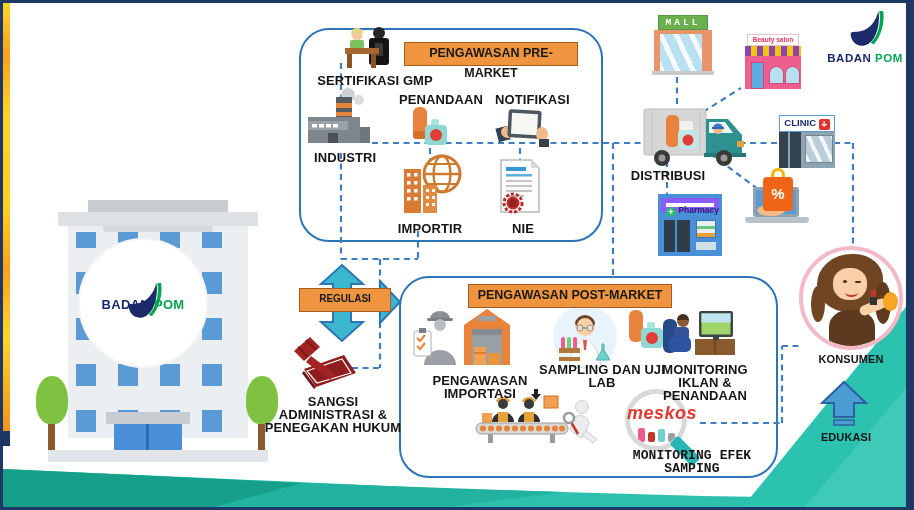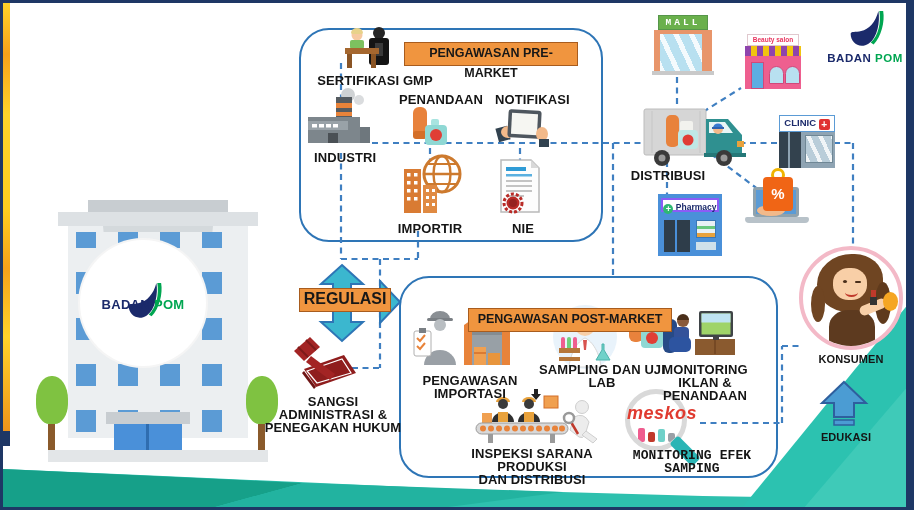--- a/index.html
+++ b/index.html
@@ -48,21 +48,21 @@
   .clinic-sign{left:2px;top:0;width:56px;height:17px;background:#fff;border:1.5px solid #5b9bd5;
     color:#1b2a6b;font-weight:bold;font-size:9.5px;text-align:center;line-height:14px;}
   .cross-red{display:inline-block;vertical-align:-2px;width:11px;height:11px;background:#e03131;color:#fff;
     font-size:10px;line-height:11px;font-weight:bold;text-align:center;border-radius:2px;}
   .clinic-body{left:2px;top:17px;width:56px;height:36px;background:#8fa4b3;}
   .clinic-door{left:2px;top:17px;width:22px;height:36px;background:#33424e;
     background-image:linear-gradient(90deg,transparent 0 9px,#8fa4b3 9px 11px,transparent 11px);}
   .clinic-win{left:28px;top:20px;width:28px;height:28px;background:#b9cdd9;
     background-image:repeating-linear-gradient(65deg,rgba(255,255,255,.8) 0 4px,transparent 4px 11px);border:1px solid #6f8795;}
   .pharm-body{left:0;top:0;width:64px;height:62px;background:#4a90d9;}
-  .pharm-sign{left:3px;top:4px;width:58px;height:14px;background:#fff;border:2px solid #8b5cf6;
+  .pharm-sign{left:3px;top:4px;width:58px;height:14px;background:#fff;border:5px solid #8b5cf6;
     color:#1b2a6b;font-size:8.5px;font-weight:bold;text-align:center;line-height:14px;white-space:nowrap;}
   .cross-green{display:inline-block;vertical-align:-2px;width:10px;height:10px;background:#2eb872;color:#fff;
     border-radius:50%;font-size:9px;line-height:10px;font-weight:bold;text-align:center;}
   .pharm-door{left:6px;top:26px;width:26px;height:32px;background:#2e3d4a;
     background-image:linear-gradient(90deg,transparent 0 11px,#4a90d9 11px 13px,transparent 13px);}
   .pharm-win{left:38px;top:26px;width:20px;height:18px;background:#e8f0f5;border:1px solid #3a77b5;
     background-image:linear-gradient(0deg,#e8a23c 0 4px,transparent 4px 8px,#69c77d 8px 11px,transparent 11px);}
   .pharm-vent{left:38px;top:48px;width:20px;height:8px;background:#cfe0ea;}
   
   .lap-screen{left:8px;top:16px;width:46px;height:30px;background:#8fa2ad;border-radius:3px;}
@@ -249,57 +249,57 @@
   </svg>
   <div class="lbl" style="left:500px;top:219px;width:40px;">NIE</div>
 
   <svg class="abs z2" style="left:315px;top:260px;" width="48" height="80" viewBox="0 0 48 80">
     <polygon points="24,2 45,21 33,21 33,59 45,59 24,78 3,59 15,59 15,21 3,21" fill="#3bb7cf" stroke="#2e75b6" stroke-width="2"></polygon>
   </svg>
   <svg class="abs z2" style="left:358px;top:274px;" width="42" height="50" viewBox="0 0 42 50">
     <polygon points="2,16 19,16 19,4 39,25 19,46 19,34 2,34" fill="#3bb7cf" stroke="#2e75b6" stroke-width="2"></polygon>
     <rect x="3" y="17" width="4" height="16" fill="#2e75b6"></rect>
   </svg>
-  <div class="hdr" style="left:296px;top:285px;width:90px;height:22px;font-size:16px;z-index:3;">REGULASI</div>
+  <div class="hdr" style="left:296px;top:285px;width:90px;height:22px;font-size:10px;z-index:3;">REGULASI</div>
 
   <svg class="abs z2" style="left:285px;top:328px;" width="74" height="64" viewBox="0 0 74 64">
     <polygon points="16,38 56,24 68,42 28,56" fill="#8f1d1d"></polygon>
     <polygon points="19,40 54,28 63,42 29,52" fill="none" stroke="#fff" stroke-width="1.2"></polygon>
     <polygon points="14,42 26,58 28,56 16,40" fill="#6f1515"></polygon>
     <polygon points="6,20 22,6 32,16 16,30" fill="#a32424"></polygon>
     <line x1="10" y1="16" x2="20" y2="26" stroke="#7d1a1a" stroke-width="2"></line>
     <line x1="18" y1="9" x2="28" y2="19" stroke="#7d1a1a" stroke-width="2"></line>
     <polygon points="23,25 47,43 42,49 18,31" fill="#a32424"></polygon>
   </svg>
   <div class="lbl" style="left:258px;top:392px;width:144px;">
     <div>SANGSI ADMINISTRASI &amp;</div>
     <div>PENEGAKAN HUKUM</div>
   </div>
 
   <div class="frame-box" style="left:396px;top:273px;width:375px;height:198px;"></div>
-  <div class="hdr" style="left:465px;top:281px;width:202px;height:22px;margin-top:24px;">PENGAWASAN POST-MARKET</div>
+  <div class="hdr" style="left:465px;top:281px;width:202px;height:22px;">PENGAWASAN POST-MARKET</div>
 
   <svg class="abs z2" style="left:409px;top:304px;" width="104" height="64" viewBox="0 0 104 64">
     <polygon points="52,18 75,2 98,18 98,58 52,58" fill="#e8833a"></polygon>
     <rect x="66" y="9" width="18" height="5" fill="#9aa0a6"></rect>
     <rect x="60" y="22" width="30" height="36" fill="#98a0a6"></rect>
     <rect x="60" y="22" width="30" height="6" fill="#848c92"></rect>
     <rect x="62" y="40" width="12" height="18" fill="#f0a050"></rect>
     <rect x="76" y="46" width="12" height="12" fill="#e8953c"></rect>
     <line x1="62" y1="46" x2="74" y2="46" stroke="#d46f28" stroke-width="1.5"></line>
     <path d="M18,12 a10,8 0 0,1 20,0 z" fill="#8a8f94"></path>
     <rect x="15" y="11" width="26" height="3" rx="1.5" fill="#7a7f84"></rect>
     <circle cx="28" cy="18" r="6" fill="#b9bec2"></circle>
     <path d="M12,58 a16,15 0 0,1 32,0 z" fill="#9aa0a6"></path>
     <rect x="2" y="24" width="17" height="25" rx="2" fill="#fff" stroke="#b0b0b0"></rect>
     <rect x="7" y="21" width="7" height="5" fill="#7a7f84"></rect>
     <path d="M5,31 l3,3 5,-6" stroke="#e8833a" stroke-width="2" fill="none"></path>
     <path d="M5,39 l3,3 5,-6" stroke="#e8833a" stroke-width="2" fill="none"></path>
   </svg>
-  <div class="lbl" style="left:400px;top:371px;width:134px;">PENGAWASAN IMPORTASI</div>
+  <div class="lbl" style="left:410px;top:371px;width:134px;">PENGAWASAN IMPORTASI</div>
 
   <svg class="abs z2" style="left:549px;top:301px;" width="66" height="66" viewBox="0 0 66 66">
     <circle cx="33" cy="33" r="32" fill="#e9f3fb"></circle>
     <path d="M17,63 C19,45 28,36 33,34 C38,36 47,45 49,63 Z" fill="#fff" stroke="#d8d8d8"></path>
     <circle cx="33" cy="22" r="10" fill="#f8cfa7"></circle>
     <path d="M23,20 a10,9 0 0,1 20,0 l-2,2 a8,8 0 0,0 -16,0 z" fill="#6b4226"></path>
     <line x1="25" y1="24" x2="41" y2="24" stroke="#8a8a8a" stroke-width="1.3"></line>
     <circle cx="28" cy="24" r="3" fill="rgba(255,255,255,.6)" stroke="#8a8a8a"></circle>
     <circle cx="38" cy="24" r="3" fill="rgba(255,255,255,.6)" stroke="#8a8a8a"></circle>
     <polygon points="31,36 35,36 34,46 32,46" fill="#d9534f"></polygon>
@@ -364,24 +364,20 @@
         <circle cx="88" cy="41.5" r="3"></circle>
     </g>
     <rect x="14" y="47" width="5" height="9" fill="#9a9a9a"></rect>
     <rect x="76" y="47" width="5" height="9" fill="#9a9a9a"></rect>
     <circle cx="108" cy="20" r="6.5" fill="#ececec" stroke="#cfcfcf"></circle>
     <path d="M100,30 q10,-5 15,5 l-4,13 q-2,4 -6,2 l-9,-7 z" fill="#ececec" stroke="#cfcfcf"></path>
     <polygon points="112,44 123,52 119,56 108,48" fill="#ececec" stroke="#cfcfcf"></polygon>
     <line x1="97" y1="35" x2="104" y2="47" stroke="#c0392b" stroke-width="2.5"></line>
     <circle cx="95" cy="31" r="5" fill="none" stroke="#9a9a9a" stroke-width="2.5"></circle>
   </svg>
-  <div class="lbl" style="left:458px;top:444px;width:142px;">
-    <div>INSPEKSI SARANA PRODUKSI</div>
-    <div>DAN DISTRIBUSI</div>
-  </div>
 
   <div class="meskos-circle" style="left:622px;top:386px;">
     <div style="left:8px;width:7px;height:14px;background:#ef5d8f;"></div>
     <div style="left:18px;width:7px;height:10px;background:#c0392b;"></div>
     <div style="left:28px;width:7px;height:13px;background:#6fd1c9;"></div>
     <div style="left:38px;width:7px;height:9px;background:#9aa0a6;"></div>
   </div>
   <div class="meskos-handle" style="left:676px;top:432px;"></div>
   <div class="meskos-text" style="left:624px;top:400px;">meskos</div>
   <div class="lbl" style="left:616px;top:446px;width:146px;font-family:Liberation Mono, monospace;">MONITORING EFEK SAMPING</div>

